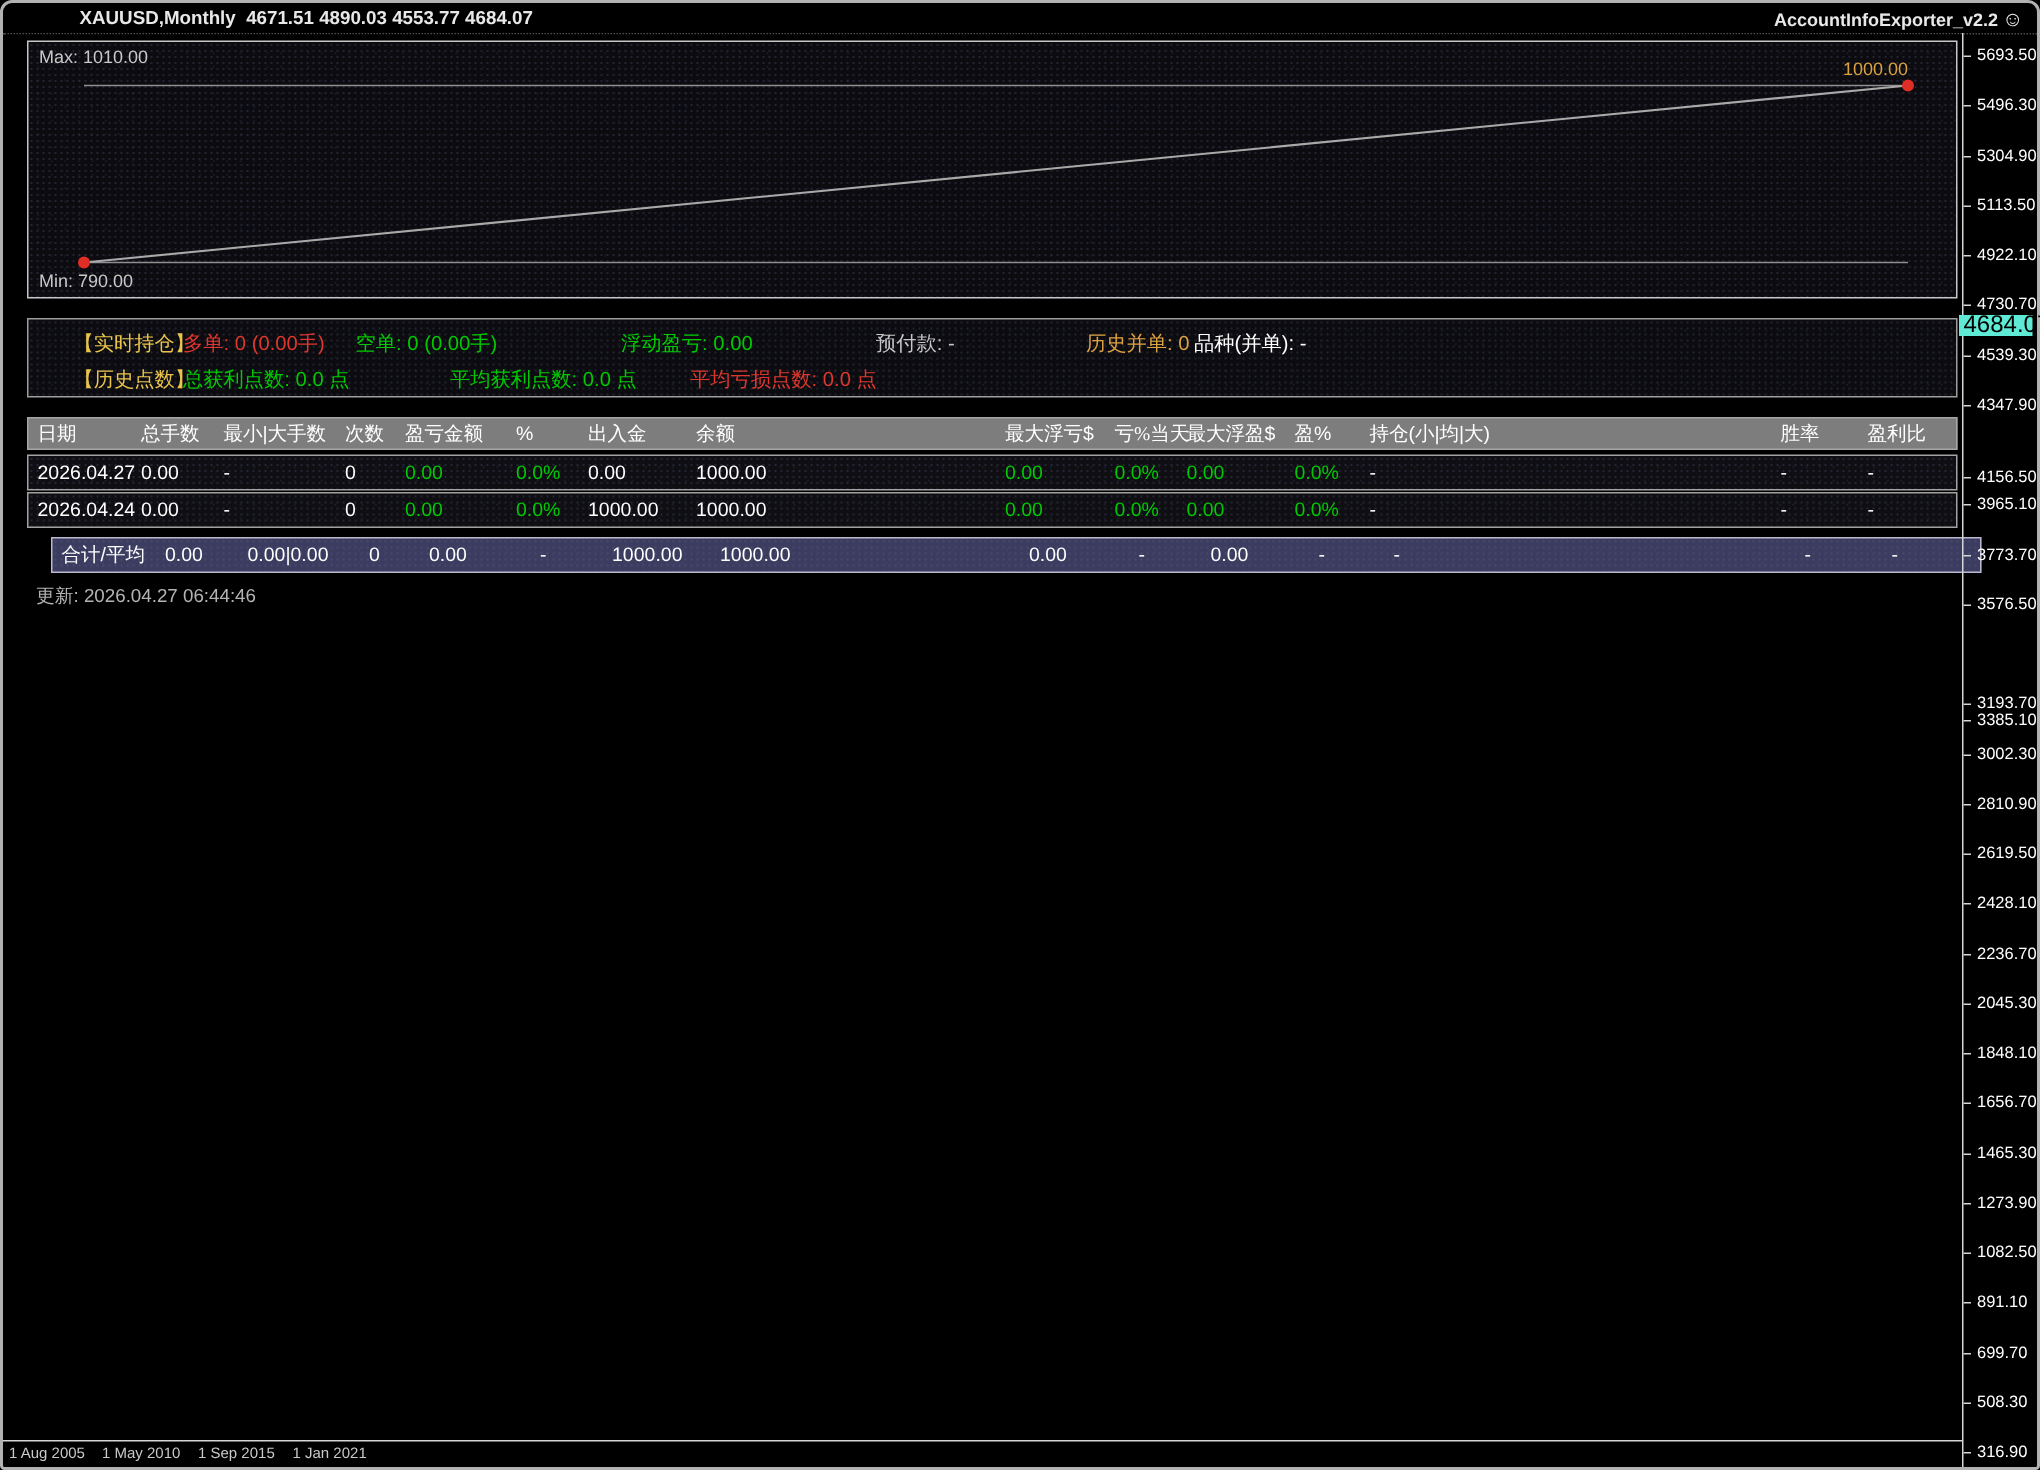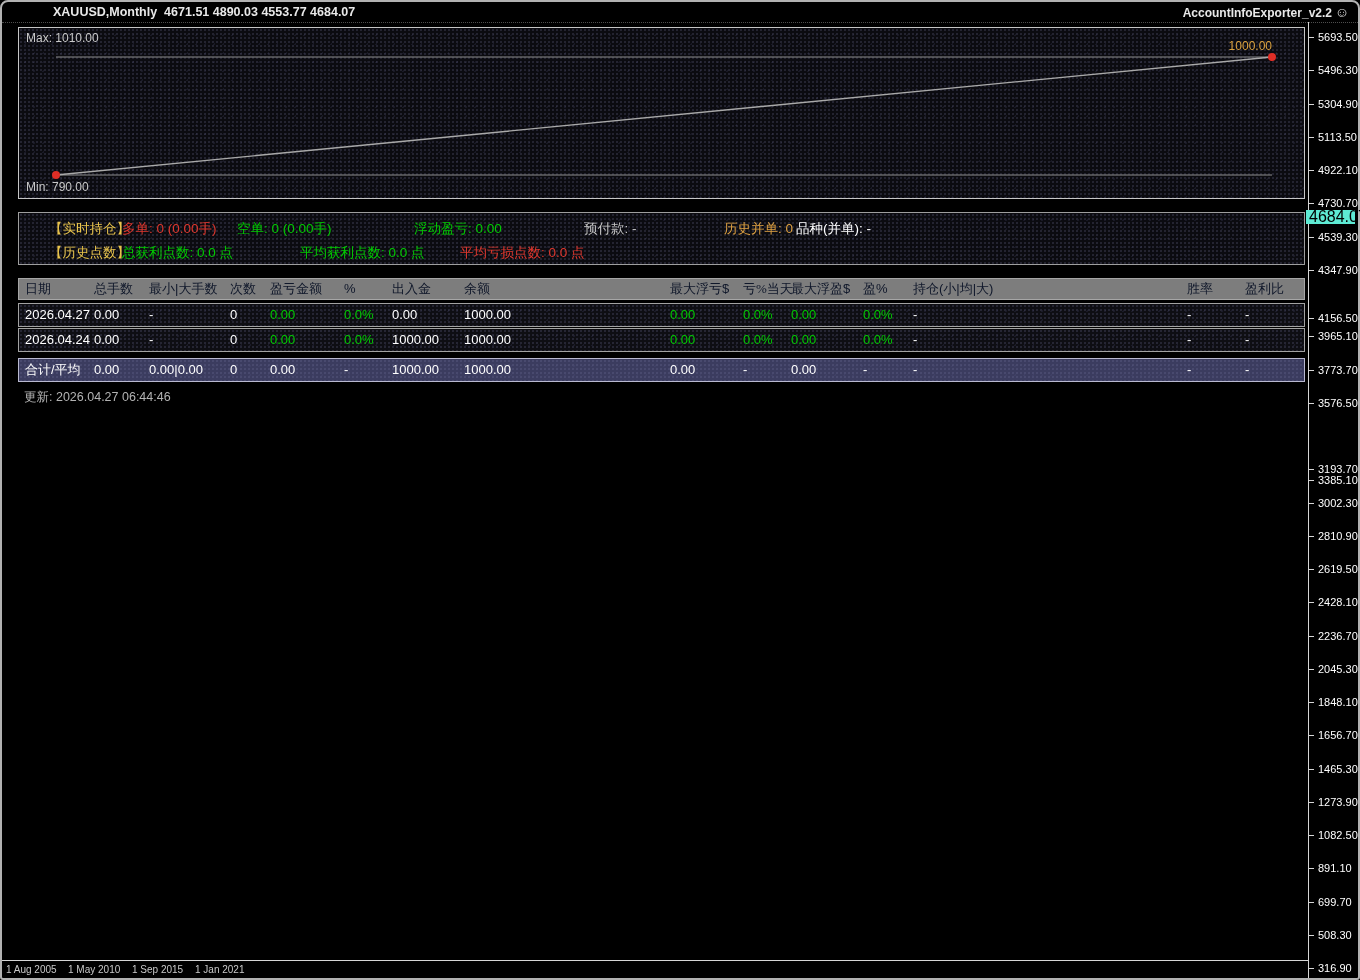--- a/index.html
+++ b/index.html
@@ -25,24 +25,24 @@
   #eq-max{left:7px;top:3px;}
   #eq-min{left:7px;top:152px;}
   #eq-last{position:absolute;right:32px;top:11px;color:#dba23f;font-size:12px;}
   
   #info-panel{position:absolute;left:18px;top:212px;width:1285px;height:51px;border:1px solid #9e9e9e;}
   .info-item{position:absolute;font-size:13.5px;white-space:pre;line-height:16px;}
   .irow1{top:8px;}
   .irow2{top:32px;}
   
   #table-header{position:absolute;left:18px;top:278px;width:1285px;height:20px;background:#7d7d7d;border:1px solid #a6a6a6;}
-  .hcell{position:absolute;top:0;line-height:20px;color:#0f172a;font-size:13px;white-space:pre;}
+  .hcell{position:absolute;top:0;line-height:20px;color:#ffffff;font-size:13px;white-space:pre;}
   .trow{position:absolute;left:18px;width:1285px;height:22px;border:1px solid #a2a2a2;background-color:#0e0e13;}
   .cell{position:absolute;top:0;line-height:22px;font-size:13px;color:#fff;white-space:pre;}
-  #summary-row{background-color:#3b3c5f;border-color:#b9b9d0;}
+  #summary-row{background-color:#3b3c5f;border-color:#b9b9d0;margin-left:16px;}
   #update-note{position:absolute;left:24px;top:389px;color:#b3b3b3;font-size:12.5px;}
   
   #price-scale{position:absolute;left:1308px;top:22px;width:52px;height:956px;border-left:1px solid #d6d6d6;}
   .tick{position:absolute;left:0;height:14px;width:52px;}
   .dash{position:absolute;left:0;top:7px;width:5px;height:1px;background:#d6d6d6;}
   .tlbl{position:absolute;left:9px;top:0;color:#fff;font-size:11px;line-height:14px;}
   #current-price{position:absolute;left:1306px;top:210px;width:49px;height:14px;background:#5eead4;color:#000;
                  font-size:16px;line-height:14px;padding-left:3px;box-sizing:border-box;}
   
   #time-axis{position:absolute;left:2px;top:960px;width:1306px;height:18px;border-top:1px solid #d6d6d6;}

